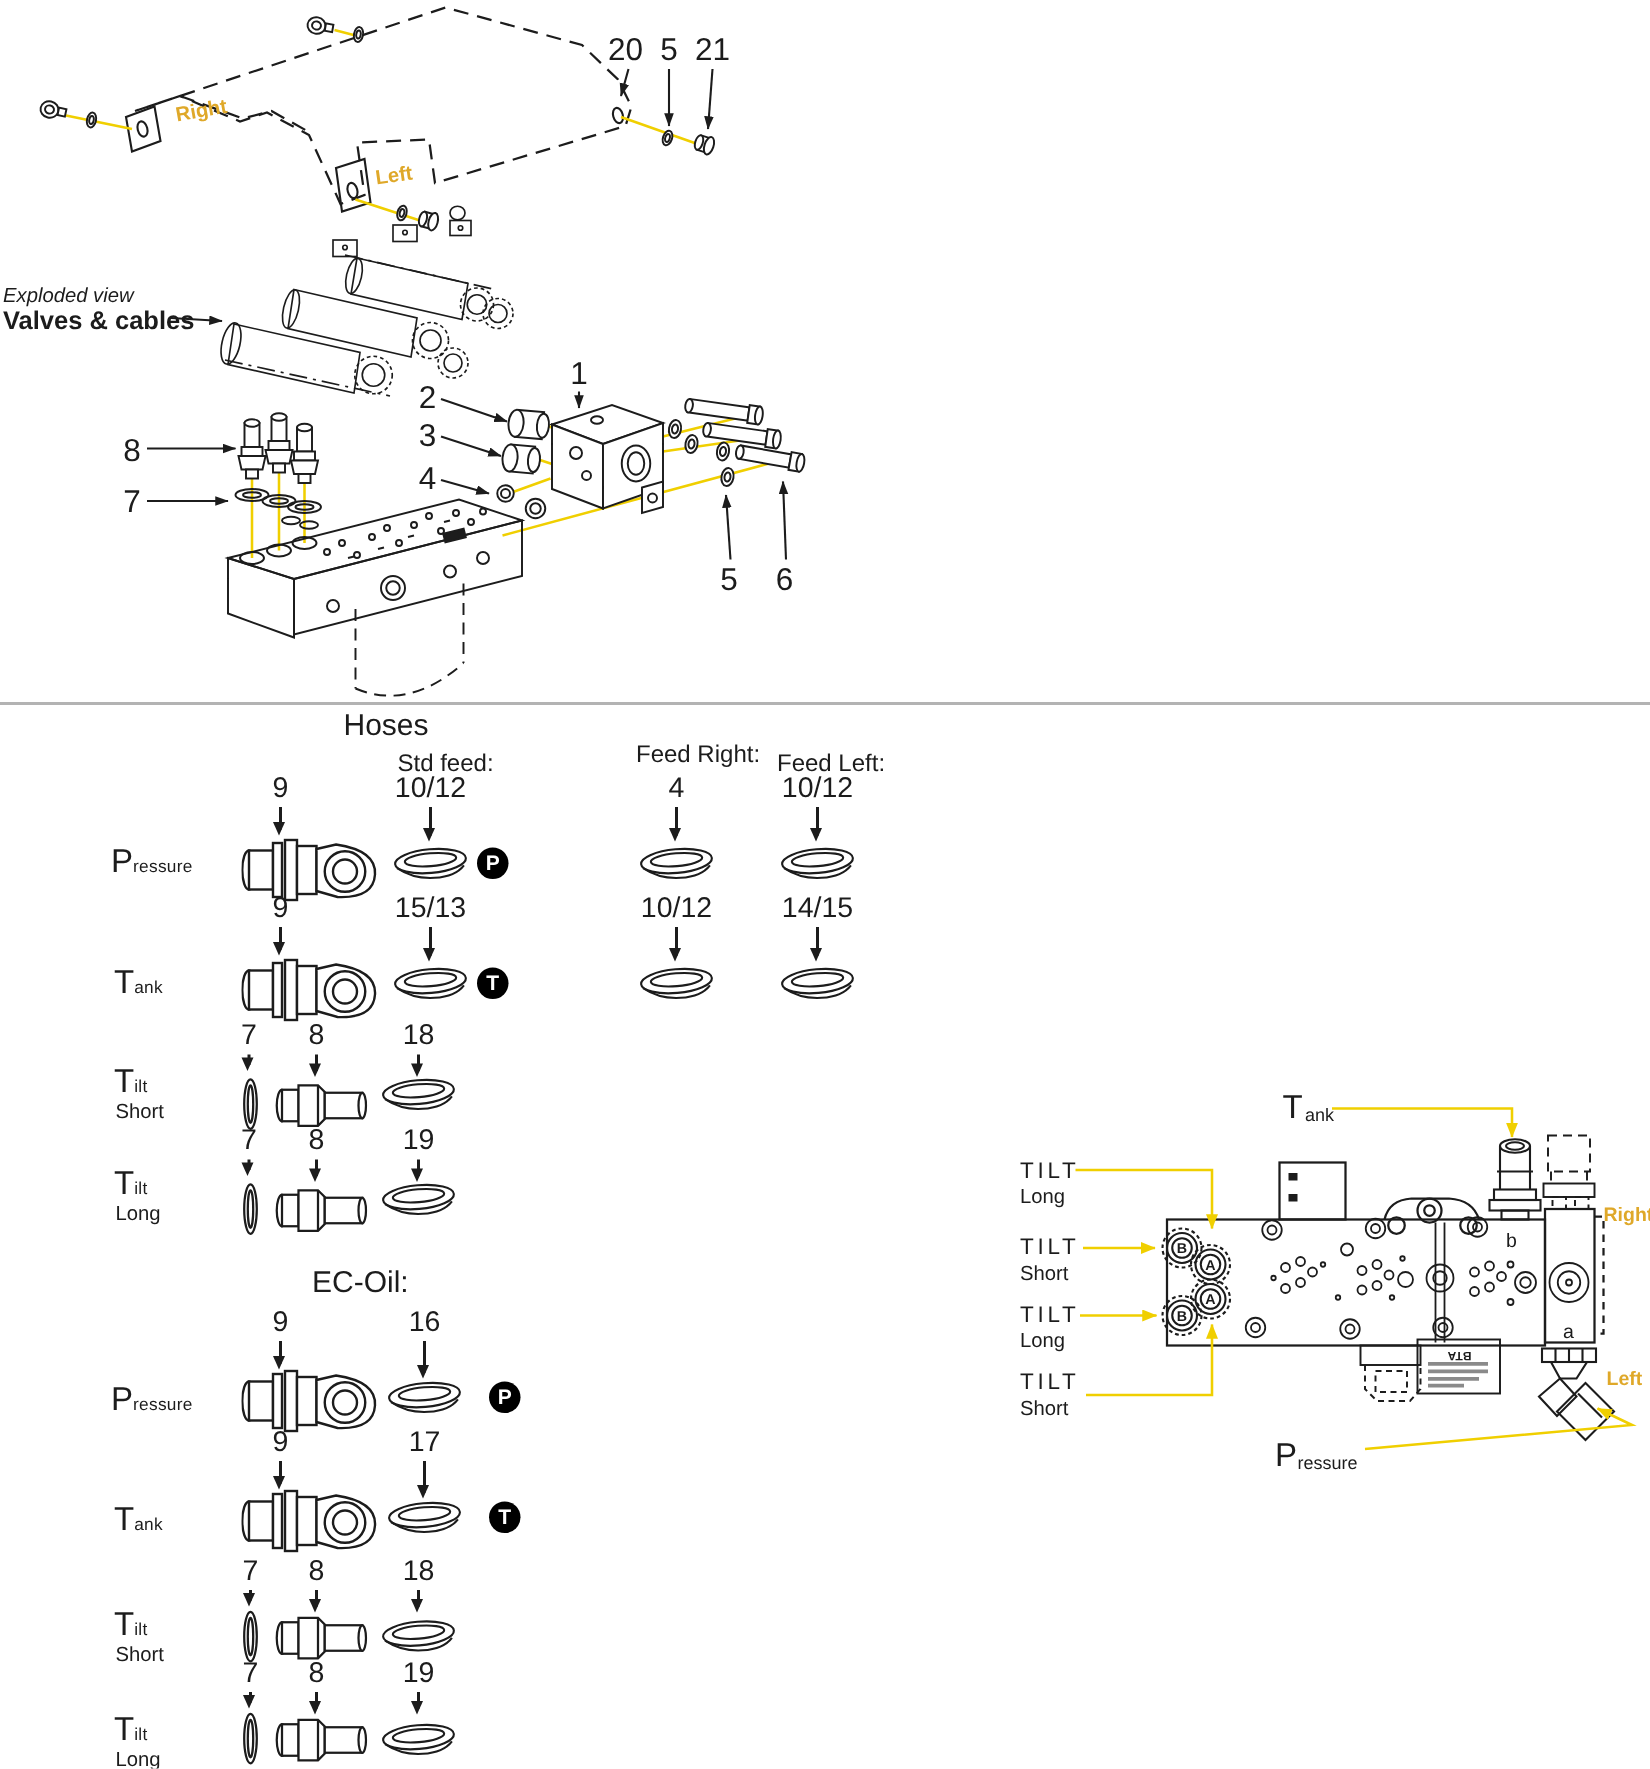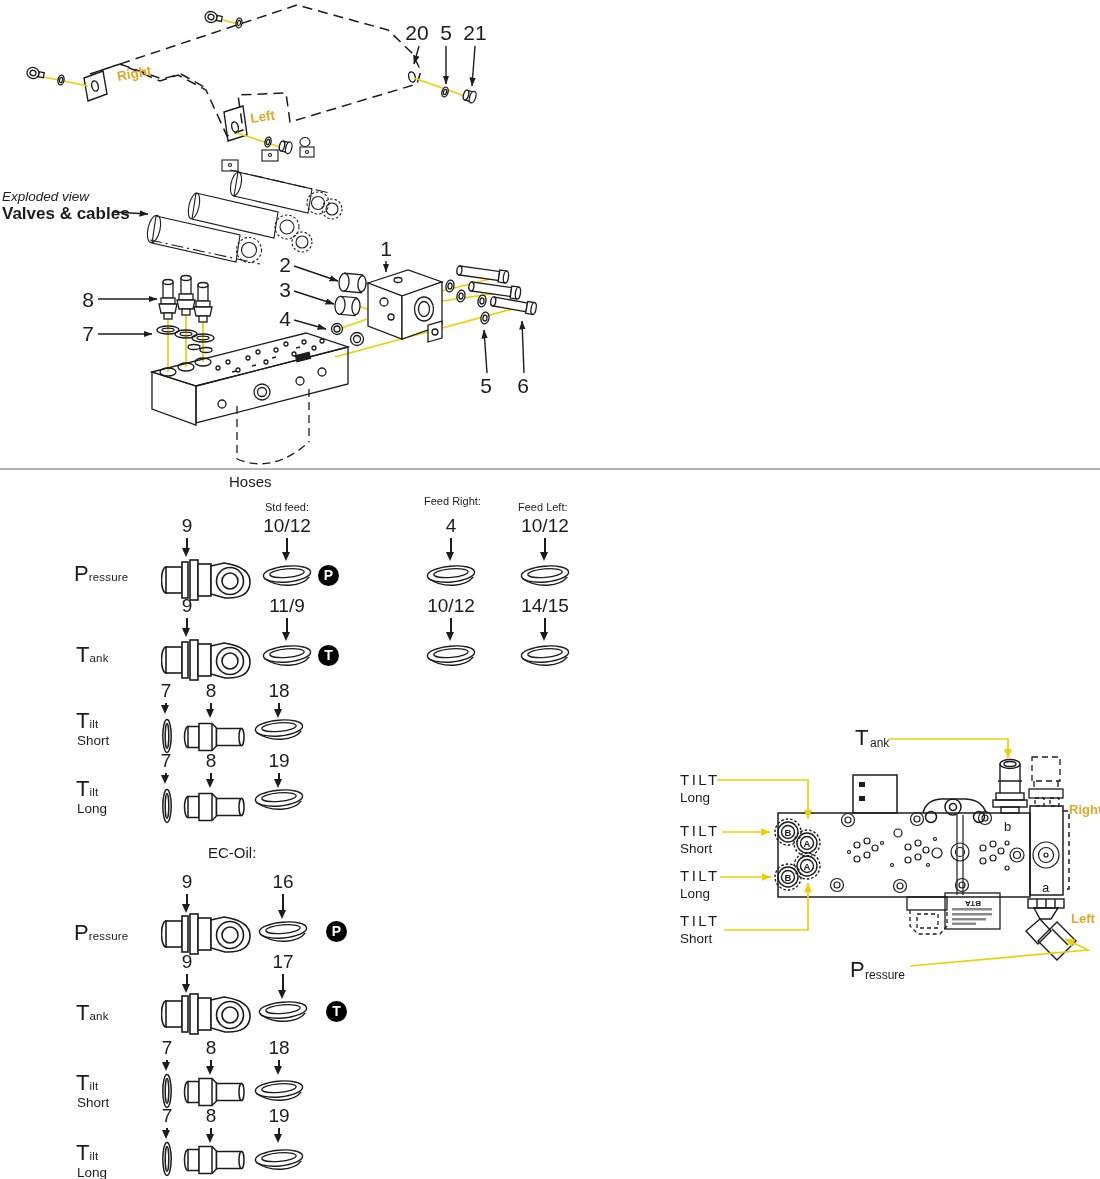--- a/index.html
+++ b/index.html
@@ -6,22 +6,22 @@
   html,body{background:#fff}
   body{position:relative;width:1100px;height:1179px;overflow:hidden;
        font-family:"Liberation Sans","DejaVu Sans",sans-serif;color:var(--ink,#1c1c1c)}
   svg{position:absolute;overflow:visible}
   svg text{font-family:"Liberation Sans","DejaVu Sans",sans-serif;fill:var(--ink,#1c1c1c)}
   .ln{stroke:var(--ink,#1c1c1c);fill:none}
   .fw{stroke:var(--ink,#1c1c1c);fill:#fff}
   .yl{stroke:var(--accent-line,#f0cf00);fill:none;stroke-width:1.7}
   .yt{fill:var(--accent-text,#dfa829)}
   .abs{position:absolute;white-space:nowrap}
-  .title{font-size:15px}
-  .colh{font-size:11px}
+  .title{font-size:20px}
+  .colh{font-size:16px}
   .divider{position:absolute;left:0;top:468px;width:1100px;height:2px;background:var(--divider,#b3b3b3)}
   .co{position:absolute;display:flex;flex-direction:column;align-items:center;width:40px;
       font-size:19px;line-height:1.05}
   .co-a{width:1.5px;background:var(--ink,#1c1c1c);position:relative;margin-top:2px}
   .co-a::after{content:"";position:absolute;left:-4px;bottom:-8.5px;
       border:4.2px solid transparent;border-top:9px solid var(--ink,#1c1c1c)}
   .rlabel{position:absolute;white-space:nowrap;line-height:1}
   .rl-big{font-size:22px}
   .rl-small{font-size:11.5px;letter-spacing:.2px;position:relative;top:0}
   .rl-line2{font-size:13.5px;margin-top:2px;padding-left:1px}
@@ -396,21 +396,21 @@
 
 <div class="rlabel" style="left:76px;top:644px"><span class="rl-big">T</span><span class="rl-small">ank</span></div>
 <div class="co" style="left:167px;top:596px">
     <span>9</span>
     <span class="co-a" style="height:15px"></span>
   </div>
 <svg class="icon" style="left:161px;top:634px" width="92" height="52">
     <use href="#sym-elbow"></use>
   </svg>
 <div class="co" style="left:267px;top:596px">
-    <span>11/9</span>
+    <span>15/13</span>
     <span class="co-a" style="height:19px"></span>
   </div>
 <svg class="icon" style="left:261px;top:642px" width="52" height="26">
     <use href="#sym-cuff"></use>
   </svg>
 <div class="badge" style="left:318px;top:645px">T</div>
 <div class="co" style="left:431px;top:596px">
     <span>10/12</span>
     <span class="co-a" style="height:19px"></span>
   </div>

